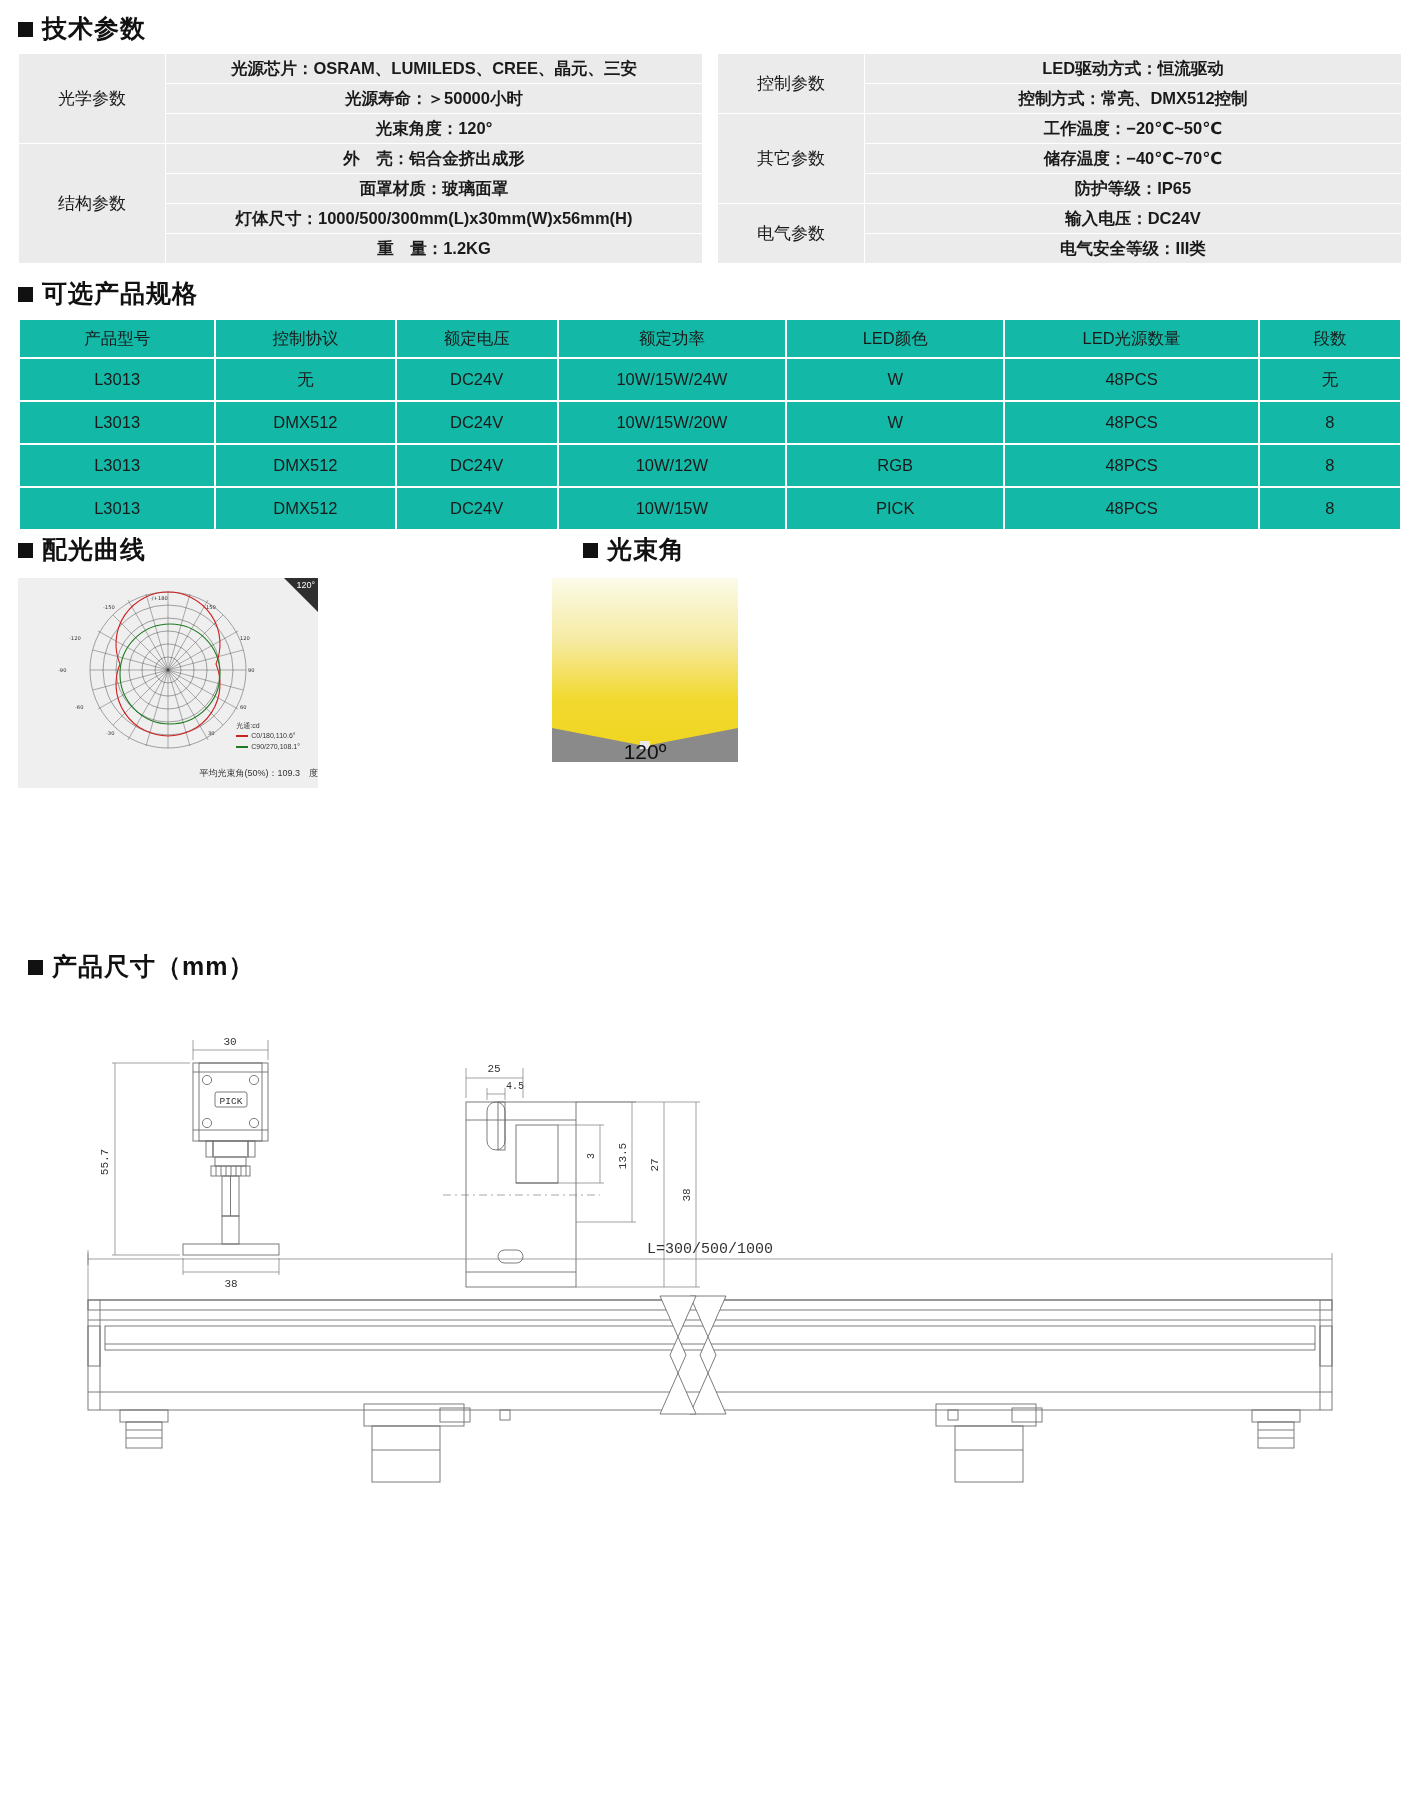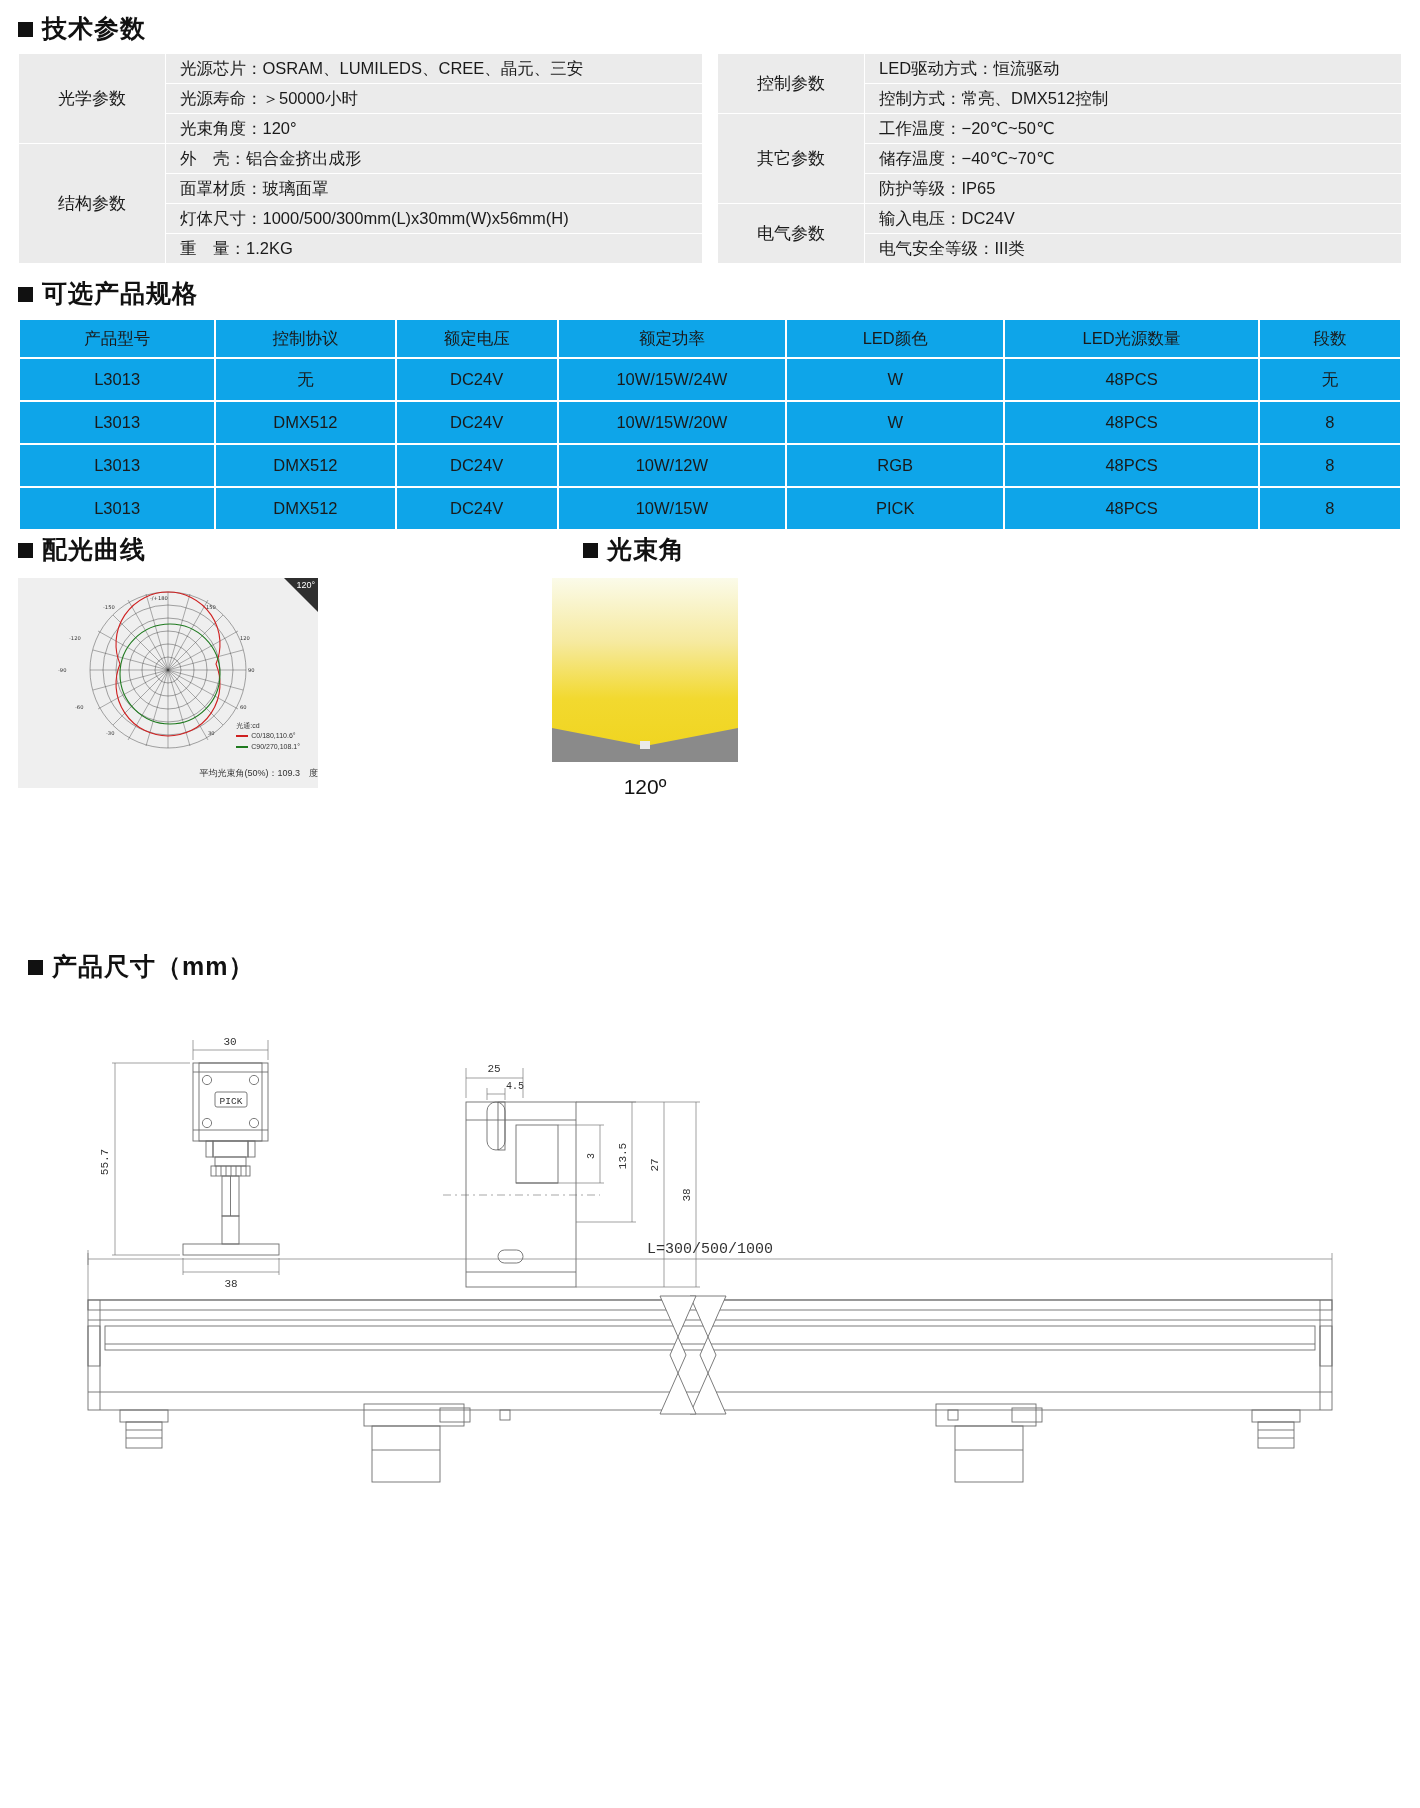--- a/index.html
+++ b/index.html
@@ -61,21 +61,22 @@
     color: #1a1a1a;
     white-space: nowrap;
     overflow: hidden;
   }
   .tech-table td.key {
     text-align: center;
     width: 118px;
     font-size: 17px;
   }
   .tech-table td.val {
-    text-align: left;
+    text-align: center;
+    font-weight: bold;
   }
   .tech-table td.spacer {
     background: #ffffff;
     border: none;
     width: 14px;
     padding: 0;
   }
 
   
   #spec-head { position: absolute; left: 18px; top: 277px; }
@@ -83,21 +84,21 @@
     position: absolute;
     left: 18px;
     top: 318px;
     width: 1384px;
     border-collapse: separate;
     border-spacing: 2px;
     table-layout: fixed;
     font-size: 16.5px;
   }
   .spec-table th, .spec-table td {
-    background: #0ea5e9;
+    background: #14b8a6;
     text-align: center;
     height: 35px;
     font-weight: 400;
     color: #1a1a1a;
     white-space: nowrap;
   }
   .spec-table th { font-size: 16.5px; }
   .spec-table tr.body-row td { height: 39px; margin-left: 48px; }
 
   
@@ -156,21 +157,21 @@
     left: 552px;
     top: 578px;
     width: 186px;
     height: 184px;
     background: #8a8a8a;
     overflow: hidden;
   }
   .beam-label {
     position: absolute;
     left: 552px;
-    top: 775px;
+    top: 740px;
     width: 186px;
     text-align: center;
     font-size: 21px;
     color: #111;
   }
 
   
   #dim-head { position: absolute; left: 28px; top: 950px; }
   .dim-area {
     position: absolute;

